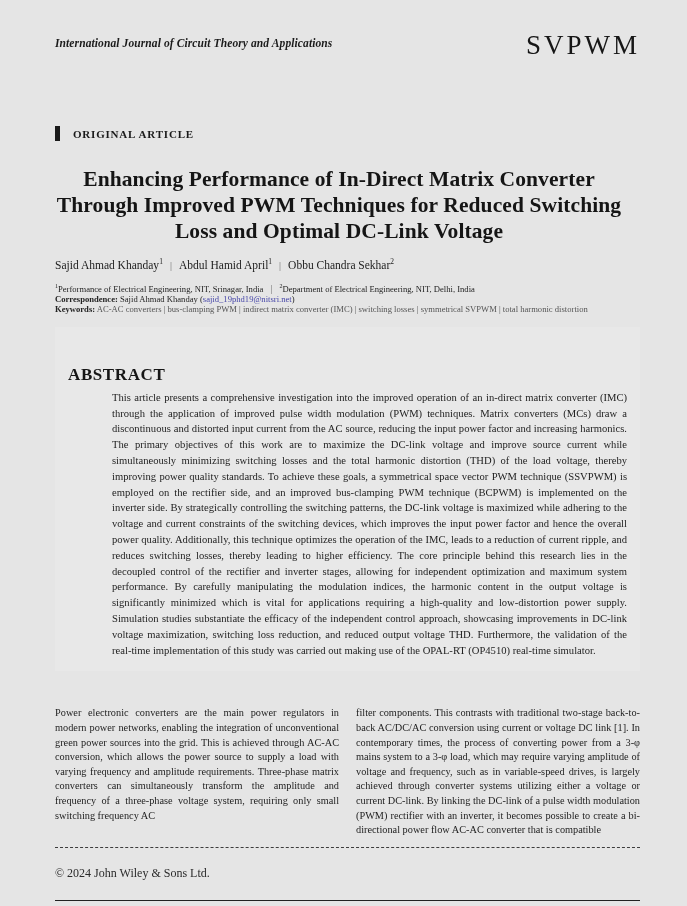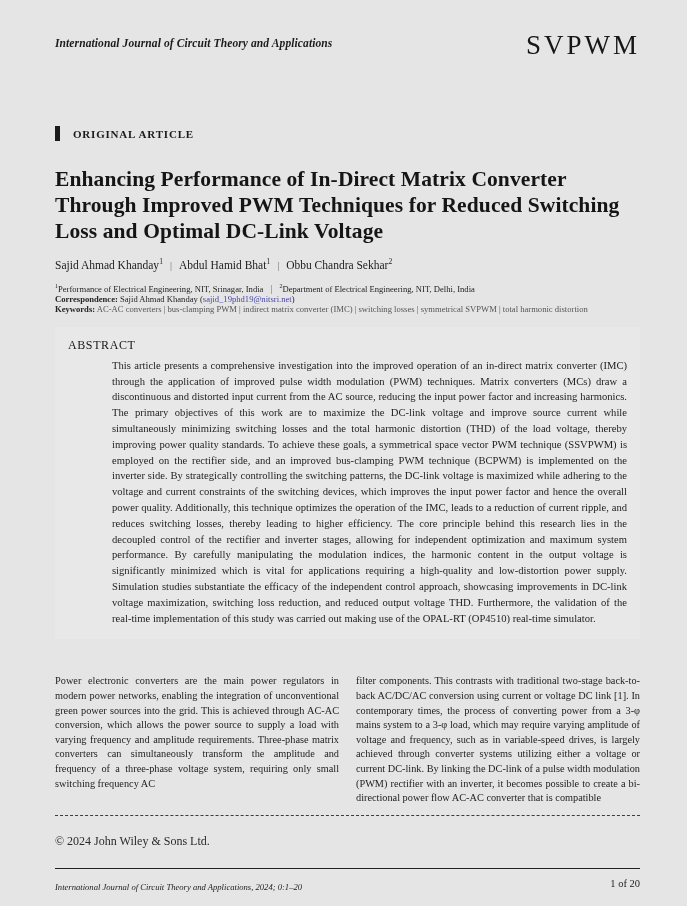--- a/index.html
+++ b/index.html
@@ -40,42 +40,42 @@
     width: 5px; height: 15px; background: #1a1a1a; margin-right: 13px;
   }
   .article-type .label {
     font-size: 11px; font-weight: bold; letter-spacing: 0.8px; color: #1a1a1a;
   }
 
   
   .title {
     margin-top: 25px; max-width: 568px;
     font-size: 21.5px; font-weight: bold; line-height: 26px;
-    color: #151515; letter-spacing: 0.1px;
+    color: #151515; letter-spacing: 0.1px; text-align: center;
   }
   .authors { margin-top: 13px; font-size: 11.5px; color: #1c1c1c; }
   .authors sup { font-size: 7.5px; }
   .pipe { color: #6d6d6d; margin: 0 7px; font-size: 10px; }
   .affiliations { margin-top: 12px; font-size: 8.6px; color: #232323; }
   .affiliations sup { font-size: 6px; }
   .meta-line { font-size: 8.6px; color: #232323; }
   .meta-line .lbl { font-weight: bold; }
   .meta-line .pipe { margin: 0 5px; font-size: 8.6px; color: #555; }
   .email-link { color: #4646a8; }
   .kw-pipe { color: #555; }
 
   
   .abstract {
     margin-top: 13px;
     background: #e8e8e8;
     padding: 11px 13px 13px 13px;
     width: 585px;
   }
   .abstract .abs-heading {
-    font-size: 12px; font-weight: normal; letter-spacing: 0.6px; color: #161616;
+    font-size: 17px; font-weight: bold; letter-spacing: 0.6px; color: #161616; margin-top: 27px;
   }
   .abstract .abs-body {
     margin-top: 5px;
     font-size: 10.6px; line-height: 15.8px;
     text-align: justify; color: #1d1d1d; margin-left: 44px;
   }
 
   
   .body-cols {
     margin-top: 17px;
@@ -120,21 +120,21 @@
   </div>
 
   <div class="article-type">
     <div class="bar"></div>
     <div class="label">ORIGINAL ARTICLE</div>
   </div>
 
   <h1 class="title">Enhancing Performance of In-Direct Matrix Converter Through Improved PWM Techniques for Reduced Switching Loss and Optimal DC-Link Voltage</h1>
 
   <div class="authors">
-    <span><span>Sajid Ahmad Khanday</span><sup>1</sup></span><span class="pipe">|</span><span><span>Abdul Hamid Bhat</span><sup>1</sup></span><span class="pipe">|</span><span><span>Obbu Chandra Sekhar</span><sup>2</sup></span>
+    <span><span>Sajid Ahmad Khanday</span><sup>1</sup></span><span class="pipe">|</span><span><span>Abdul Hamid April</span><sup>1</sup></span><span class="pipe">|</span><span><span>Obbu Chandra Sekhar</span><sup>2</sup></span>
   </div>
 
   <div class="affiliations">
     <span><sup>1</sup><span>Performance of Electrical Engineering, NIT, Srinagar, India</span></span><span class="pipe">|</span><span><sup>2</sup><span>Department of Electrical Engineering, NIT, Delhi, India</span></span>
   </div>
 
   <div class="meta-line">
     <span class="lbl">Correspondence:</span><span> Sajid Ahmad Khanday (</span><span class="email-link">sajid_19phd19@nitsri.net</span><span>)</span>
   </div>
 

